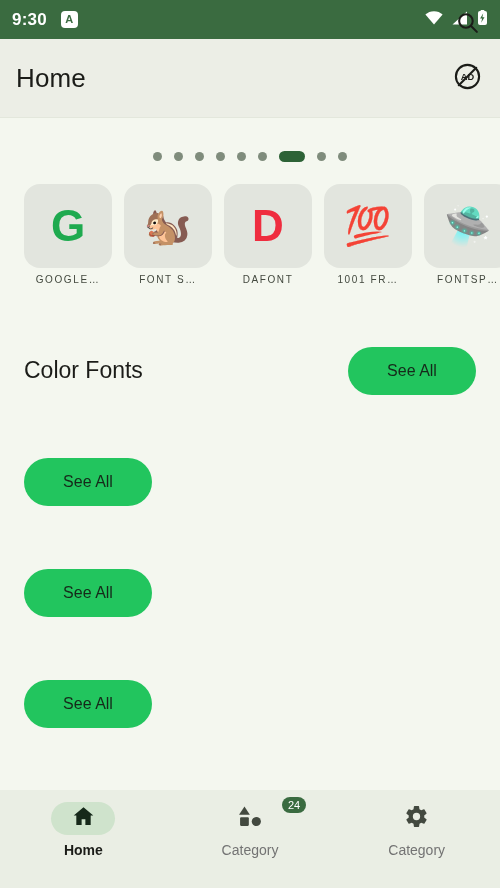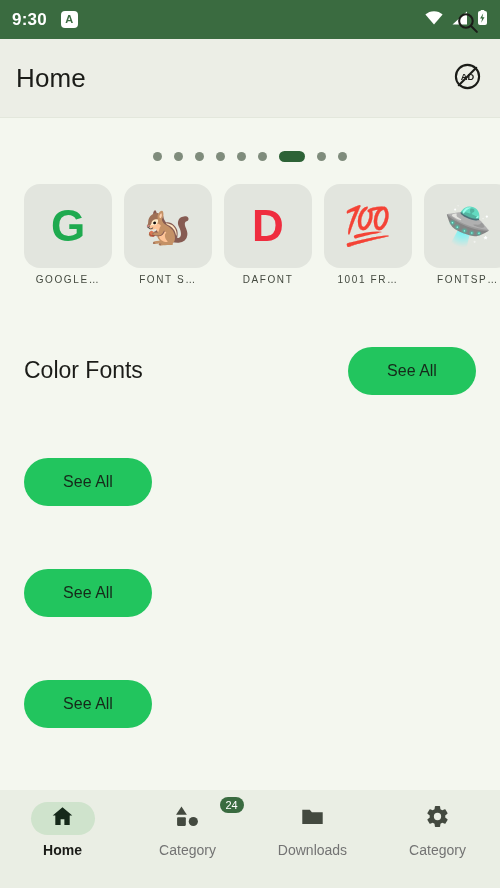--- a/index.html
+++ b/index.html
@@ -251,26 +251,18 @@
             <circle cx="17.6" cy="16.8" r="4.4" fill="#43493f"></circle>
             <path d="M6.2 2.4 11.4 10.4H1z" fill="#43493f"></path>
           </svg></span>
         <span class="badge">24</span>
       </div>
       <div class="nav-label">Category</div>
     </div>
     <div class="nav-item">
       <div class="nav-pill">
         <span><svg width="25" height="25" viewBox="0 0 24 24">
-            <path d="M2.2 5.4h7.2l2 2.4h10.4v11.4H2.2z" fill="#43493f"></path>
-          </svg></span>
-      </div>
-      <div class="nav-label">Downloads</div>
-    </div>
-    <div class="nav-item">
-      <div class="nav-pill">
-        <span><svg width="25" height="25" viewBox="0 0 24 24">
             <path d="M19.4 13c.04-.33.06-.66.06-1s-.02-.67-.07-1l2.11-1.63c.19-.15.24-.42.12-.64l-2-3.46c-.12-.22-.39-.31-.61-.22l-2.49 1c-.52-.4-1.08-.73-1.69-.98l-.38-2.65A.5.5 0 0 0 14 2h-4a.5.5 0 0 0-.49.42l-.38 2.65c-.61.25-1.17.59-1.69.98l-2.49-1a.5.5 0 0 0-.61.22l-2 3.46c-.13.22-.07.49.12.64L4.57 11c-.05.33-.07.67-.07 1s.02.67.07 1l-2.11 1.63c-.19.15-.24.42-.12.64l2 3.46c.12.22.39.31.61.22l2.49-1c.52.4 1.08.73 1.69.98l.38 2.65c.04.24.24.42.49.42h4c.25 0 .46-.18.49-.42l.38-2.65c.61-.25 1.17-.59 1.69-.98l2.49 1c.23.09.49 0 .61-.22l2-3.46c.12-.22.07-.49-.12-.64zM12 15.5A3.5 3.5 0 1 1 15.5 12 3.5 3.5 0 0 1 12 15.5" fill="#43493f"></path>
           </svg></span>
       </div>
       <div class="nav-label">Category</div>
     </div>
   </div>
 
 </body></html>

